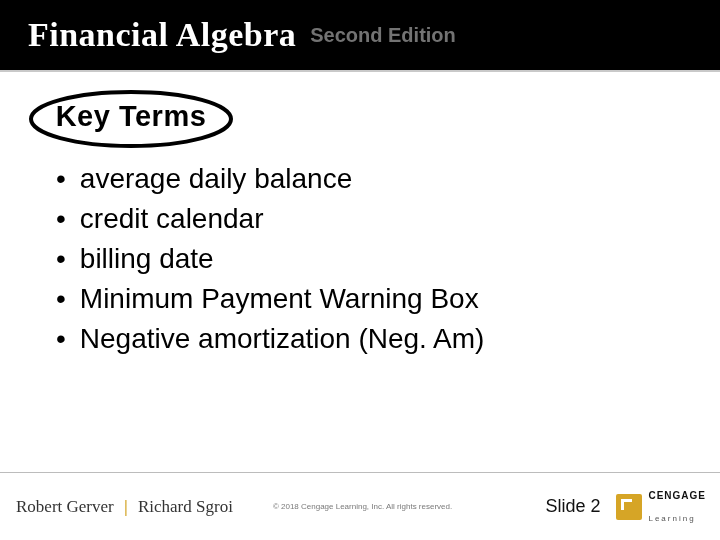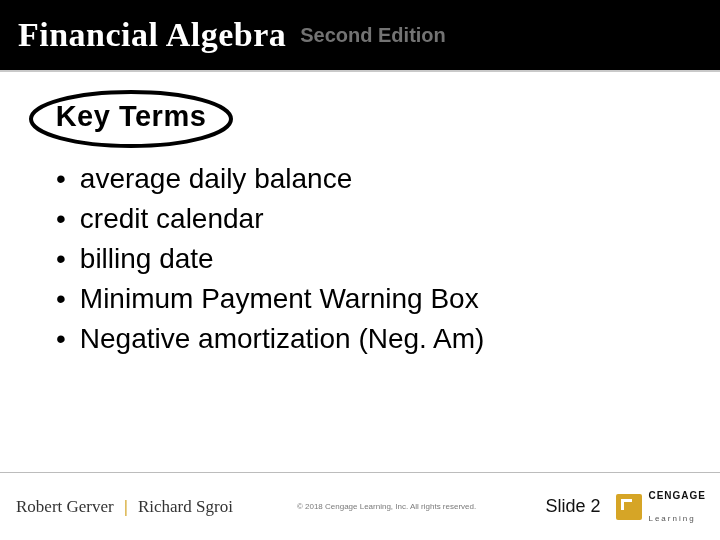--- a/index.html
+++ b/index.html
@@ -11,21 +11,21 @@
     background: #fff;
   }
   .header {
     position: absolute;
     top: 0; left: 0; right: 0;
     height: 72px;
     background: #000;
     border-bottom: 2px solid #c9c9c9;
     display: flex;
     align-items: center;
-    padding-left: 18px;
+    padding-left: 28px;
   }
   .title-main {
     font-family: "Times New Roman", Times, serif;
     color: #fff;
     font-size: 34px;
     font-weight: 600;
     letter-spacing: 0.5px;
   }
   .title-sub {
     font-family: Arial, sans-serif;
@@ -93,21 +93,21 @@
     color: #333;
   }
   .authors .sep {
     color: #d4a62a;
     font-weight: 700;
     margin: 0 6px;
   }
   .copyright {
     font-size: 8px;
     color: #7a7a7a;
-    margin-left: 64px;
+    margin-left: 40px;
   }
   .slide-num {
     margin-left: auto;
     font-size: 18px;
     color: #111;
     margin-right: 16px;
   }
   .logo {
     display: flex;
     align-items: center;

